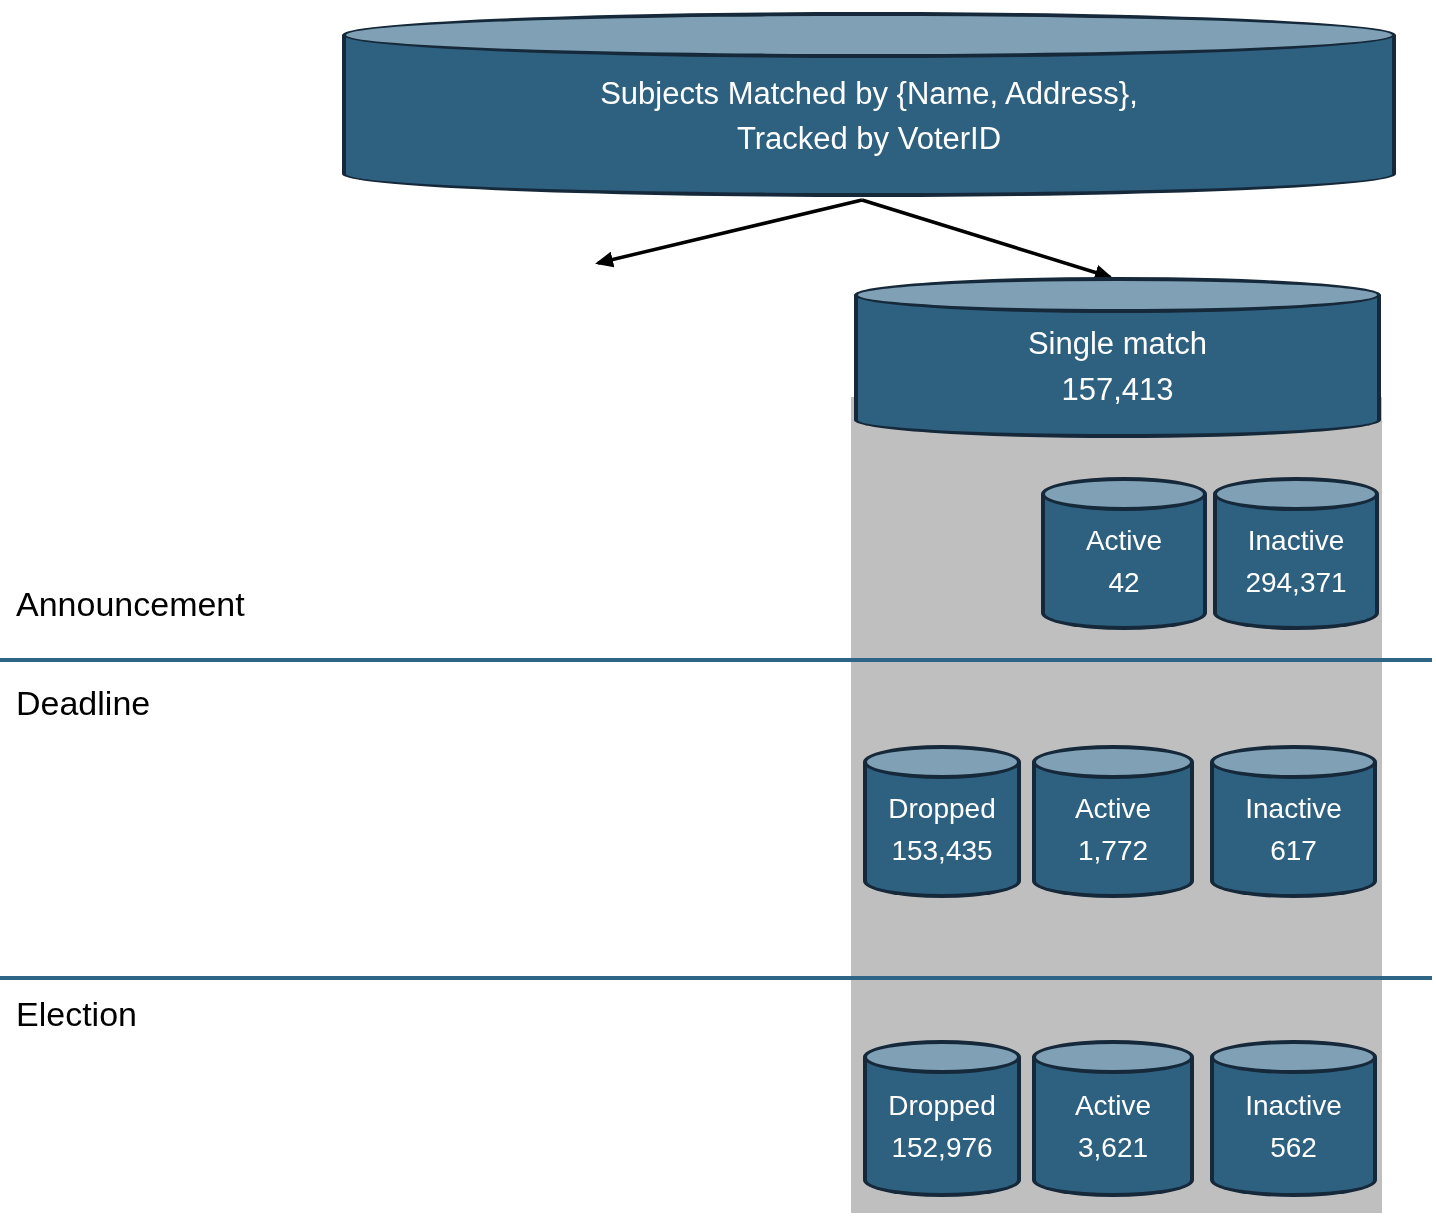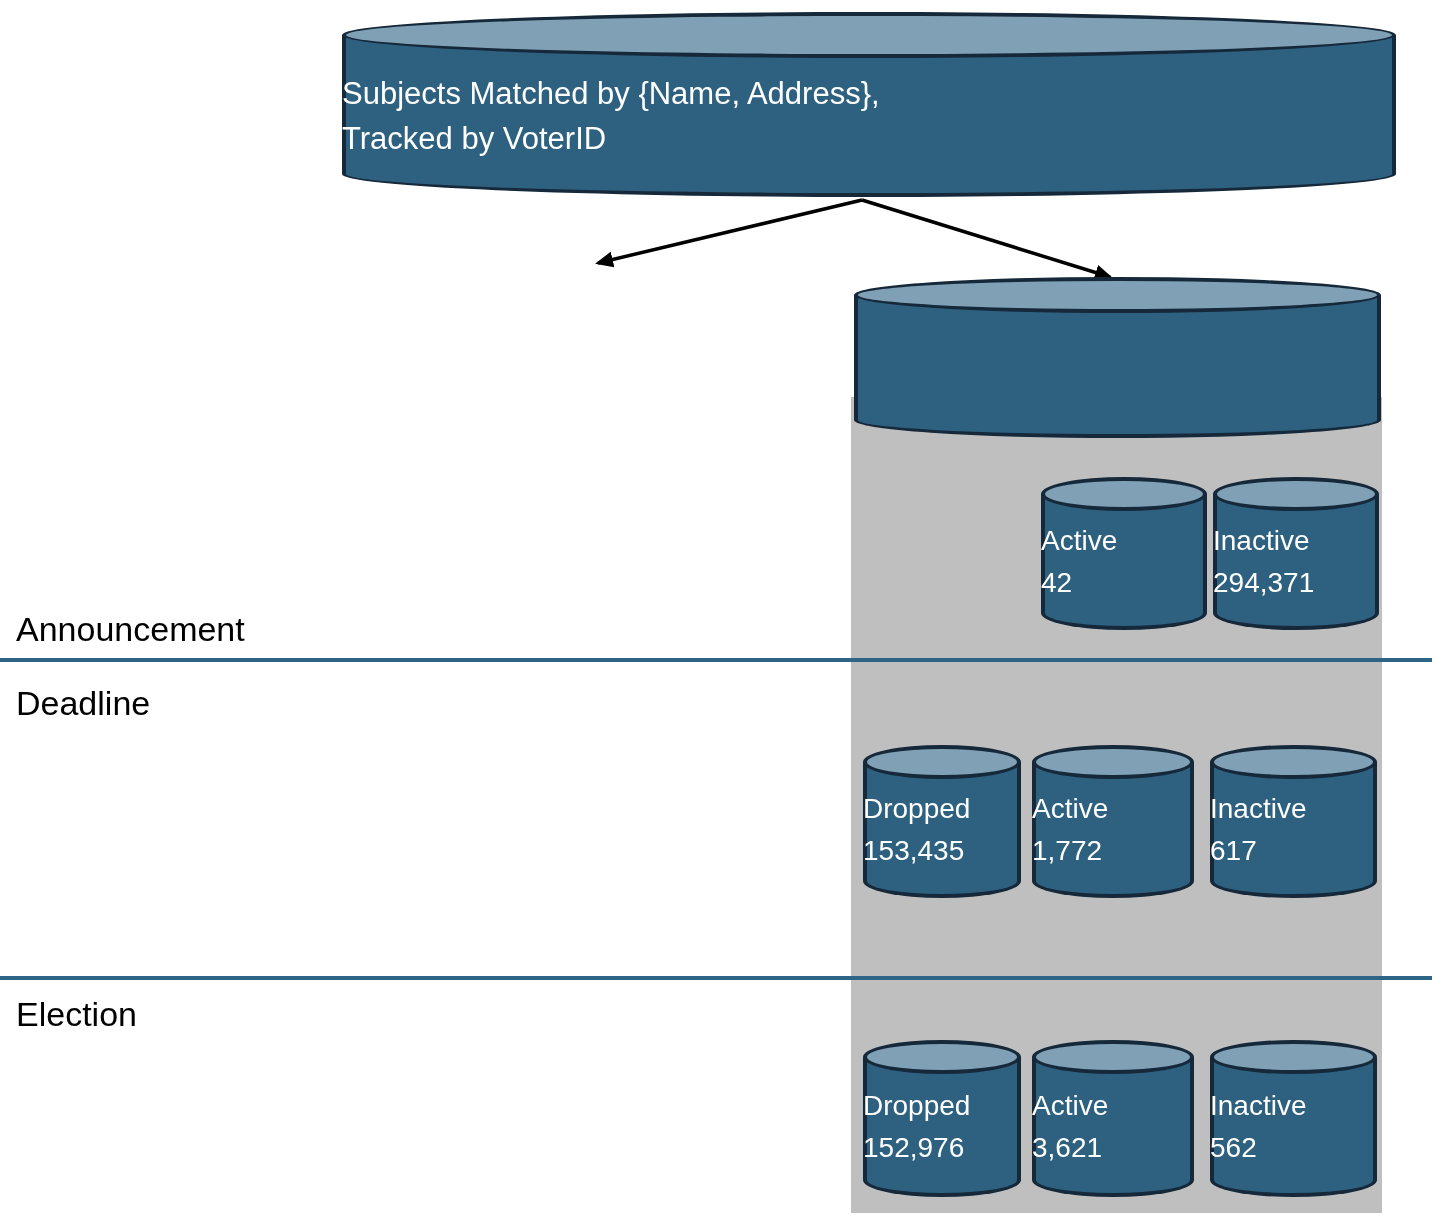--- a/index.html
+++ b/index.html
@@ -51,21 +51,21 @@
     border: 4px solid var(--cylinder-outline, #16293A);
     border-top: none;
     border-radius: 0 0 50% 50% / 0 0 var(--ry) var(--ry);
     z-index: 1;
   }
   .cyl-label {
     position: absolute; left: 0; right: 0;
     top: calc(var(--ry) * 2);
     bottom: var(--ry);
     display: flex; flex-direction: column;
-    align-items: flex-start; justify-content: center;
+    align-items: center; justify-content: center;
     white-space: pre-wrap;
     z-index: 3;
   }
 
   
   .hline {
     position: absolute; left: 0;
     width: 1432px; height: 4px;
     background: var(--divider, #2E6486);
     z-index: 4;
@@ -102,20 +102,24 @@
     <div class="cyl-label">
       <div>Subjects Matched by {Name, Address},</div>
       <div>Tracked by VoterID</div>
     </div>
   </div>
 
 
   <div class="cyl" style="left:854px; top:277px; width:527px; height:161px; --ry:18px; font-size:31px; line-height:46px;">
     <div class="cyl-top"></div>
     <div class="cyl-body"></div>
+    <div class="cyl-label">
+      <div>Single match</div>
+      <div>157,413</div>
+    </div>
   </div>
 
   <div class="cyl" style="left:1041px; top:477px; width:166px; height:153px; --ry:17px; font-size:28px; line-height:42px;">
     <div class="cyl-top"></div>
     <div class="cyl-body"></div>
     <div class="cyl-label">
       <div>Active</div>
       <div>42</div>
     </div>
   </div>
@@ -124,21 +128,21 @@
     <div class="cyl-body"></div>
     <div class="cyl-label">
       <div>Inactive</div>
       <div>294,371</div>
     </div>
   </div>
 
   <div class="hline" style="top:658px;"></div>
   <div class="hline" style="top:976px;"></div>
 
-  <div class="section-label" style="top:610px;">Announcement</div>
+  <div class="section-label" style="top:585px;">Announcement</div>
   <div class="section-label" style="top:684px;">Deadline</div>
   <div class="section-label" style="top:995px;">Election</div>
 
   <div class="cyl" style="left:863px; top:745px; width:158px; height:153px; --ry:17px; font-size:28px; line-height:42px;">
     <div class="cyl-top"></div>
     <div class="cyl-body"></div>
     <div class="cyl-label">
       <div>Dropped</div>
       <div>153,435</div>
     </div>

